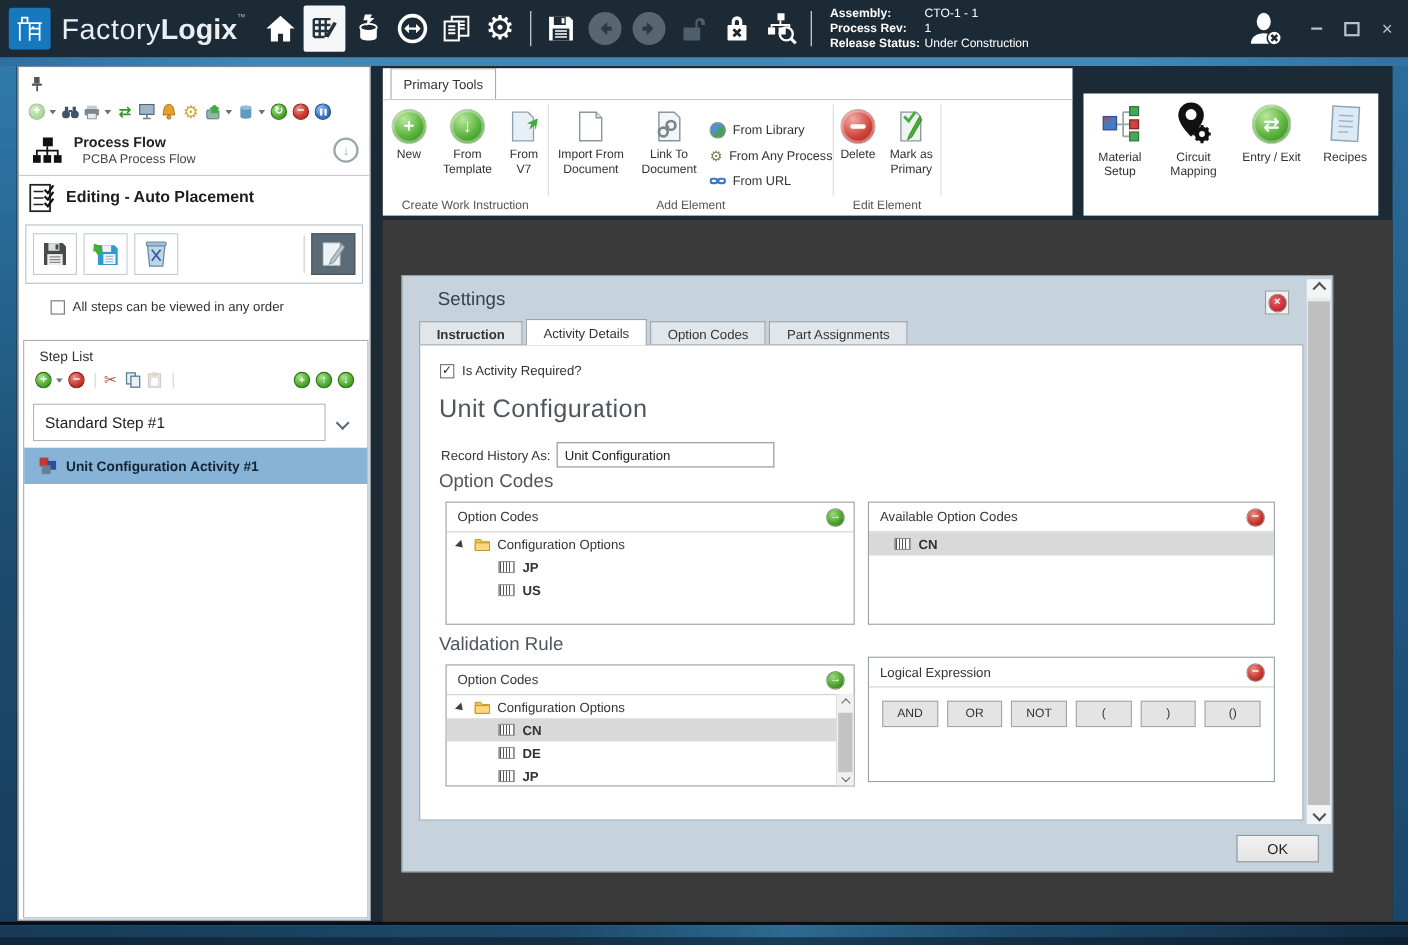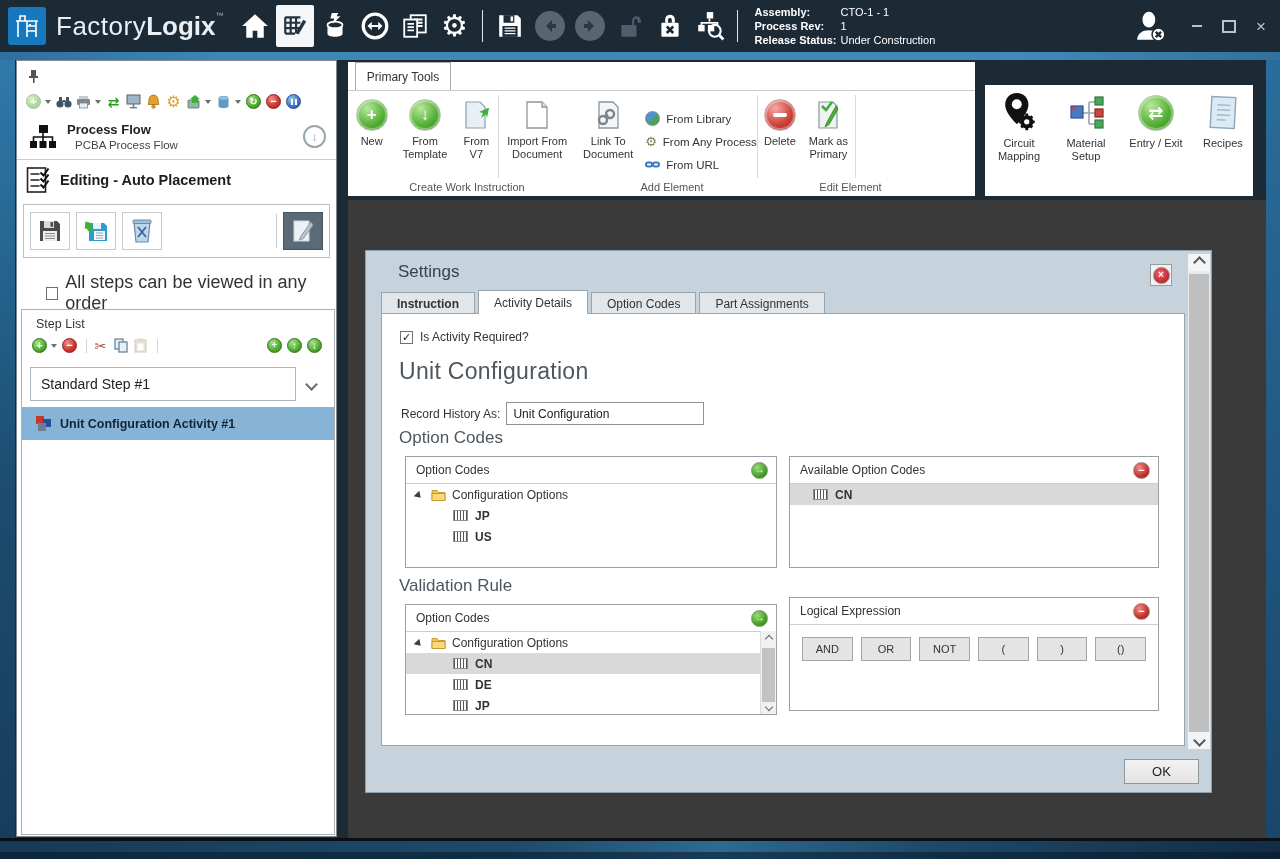--- a/index.html
+++ b/index.html
@@ -60,21 +60,21 @@
   #edit-row{display:flex;align-items:center;padding:2px 8px;}
   #edit-label{font-size:14.5px;font-weight:bold;color:#1d1d1d;margin-left:8px;}
   #btnbox{margin:8px 6px 0 6px;border:1px solid #b9bfc4;padding:6px;display:flex;align-items:center;height:40px;}
   .sq-btn{width:38px;height:36px;border:1px solid #c6cacd;background:#fff;display:flex;align-items:center;justify-content:center;margin-right:6px;}
   #btnbox .spacer{flex:1;}
   #btnbox .vline{width:1px;height:34px;background:#c6cacd;margin-right:6px;}
   #edit-dark-btn{width:38px;height:36px;background:#5a6b77;border:1px solid #46545e;display:flex;align-items:center;justify-content:center;}
   #anyorder-row{display:flex;align-items:center;margin:14px 0 0 29px;}
   .cb{width:13px;height:13px;border:1px solid #707070;background:#fff;display:flex;align-items:center;justify-content:center;
     font-size:11px;font-weight:bold;color:#222;line-height:1;box-sizing:border-box;}
-  #anyorder-label{font-size:18px;color:#333;margin-left:7px;}
+  #anyorder-label{font-size:12px;color:#333;margin-left:7px;}
   #steplist{position:absolute;left:4px;top:248px;width:312px;height:524px;border:1px solid #a9b0b6;background:#fff;}
   #sl-title{font-size:12.5px;color:#333;padding:7px 0 3px 14px;}
   #sl-toolbar{display:flex;align-items:center;padding:3px 8px 5px 9px;}
   .tsep{width:1px;height:14px;background:#d0d4d7;margin:0 5px;}
   #sl-right{margin-left:auto;display:flex;align-items:center;}
   #sl-combo-row{display:flex;align-items:center;margin:8px 8px 6px 8px;}
   #sl-combo{flex:1;height:32px;border:1px solid #b0b6bb;display:flex;align-items:center;padding:0 10px;}
   #sl-combo-text{font-size:14px;color:#222;}
   .chev{display:inline-block;width:7px;height:7px;border-right:2px solid #606a72;border-bottom:2px solid #606a72;}
   .chev.down{transform:rotate(45deg);}
@@ -83,21 +83,21 @@
   #sl-activity-label{font-size:12.5px;font-weight:bold;color:#132435;margin-left:9px;}
   .quad{position:relative;width:15px;height:15px;}
   .quad i{position:absolute;width:8px;height:8px;}
   
   #ribbon1{left:348px;top:62px;width:627px;height:134px;background:#fff;}
   #rb-tabstrip{position:relative;height:28px;border-bottom:1px solid #ccc;}
   #rb-tab{position:absolute;left:7px;top:0;width:96px;height:28px;background:#fff;border:1px solid #a9a9a9;border-bottom:none;
     display:flex;align-items:center;justify-content:center;font-size:12px;color:#333;box-sizing:border-box;}
   #rb-groups{display:flex;height:105px;}
   .rgroup{position:relative;display:flex;justify-content:center;padding-top:6px;box-sizing:border-box;}
-  .rgroup .glabel{position:absolute;bottom:3px;left:0;width:100%;text-align:center;font-size:11px;color:#555;padding-left:44px;}
+  .rgroup .glabel{position:absolute;bottom:3px;left:0;width:100%;text-align:center;font-size:11px;color:#555;}
   .vsep{width:1px;background:#dadada;margin:4px 0 18px 0;}
   .bigbtn{display:flex;flex-direction:column;align-items:center;margin:0 2px;}
   .bigbtn .ic{height:36px;display:flex;align-items:center;justify-content:center;}
   .bigbtn .bl{font-size:11px;color:#333;text-align:center;line-height:1.2;margin-top:2px;}
   .big-circle{width:30px;height:30px;border-radius:50%;display:flex;align-items:center;justify-content:center;
     color:#fff;font-size:17px;font-weight:bold;box-shadow:inset 0 0 0 2px rgba(255,255,255,.35);}
   .bg-green{background:radial-gradient(circle at 35% 28%,#b8e79c,#58b23a 55%,#2e8012);border:1px solid #b9cdb4;}
   .bg-red{background:radial-gradient(circle at 35% 28%,#f4a9a6,#cf453c 55%,#9c221c);border:1px solid #caaFB0;}
   .del-bar{width:14px;height:4px;background:#fff;border-radius:2px;}
   #stackmenu{display:flex;flex-direction:column;padding-top:10px;margin-left:4px;}
@@ -621,49 +621,49 @@
             </div>
           <div class="bl">Mark as Primary</div>
         </div>
         <div class="glabel">Edit Element</div>
       </div>
       <div class="vsep"></div>
     </div>
   </div>
 
   <div id="ribbon2" class="abs">
-    <div class="bigbtn" style="width:66px">
-      <div class="ic" style="height:44px">
-          <svg width="34" height="42" viewBox="0 0 30 38">
-        <path d="M13 1 C6.5 1 2.5 6 2.5 11.5 c0 8 10.5 17.5 10.5 17.5 s10.5-9.5 10.5-17.5 C23.5 6 19.5 1 13 1z" fill="#111"></path>
-        <circle cx="13" cy="11" r="4.5" fill="#fff"></circle>
-        <circle cx="22" cy="27" r="6" fill="#111"></circle>
-            <circle cx="22" cy="27" r="2.4" fill="#fff"></circle>
-        <g stroke="#111" stroke-width="2.6">
-              <path d="M22 19.5 v3 M22 31.5 v3 M14.8 27 h3 M26.2 27 h3 M17 22 l2 2 M27 32 l-2-2 M17 32 l2-2 M27 22 l-2 2"></path>
-            </g>
-          </svg>
-        </div>
-      <div class="bl">Circuit Mapping</div>
-    </div>
     <div class="bigbtn" style="width:64px">
       <div class="ic" style="height:44px">
           <svg width="38" height="38" viewBox="0 0 38 38">
         <g stroke="#9aa4ab" stroke-width="1.6" fill="none">
               <path d="M14 19 h8 M22 8 v22 M22 8 h6 M22 19 h6 M22 30 h6"></path>
             </g>
         <rect x="4" y="12" width="12" height="12" fill="#4a79c0" stroke="#2c5590" stroke-width="1.2"></rect>
         <circle cx="7" cy="14.5" r="2" fill="#cc4440"></circle>
         <rect x="28" y="3" width="8" height="8" fill="#4aa65a" stroke="#2e7a3c" stroke-width="1.2"></rect>
         <rect x="28" y="15" width="8" height="8" fill="#cc4440" stroke="#8e2420" stroke-width="1.2"></rect>
         <rect x="28" y="26" width="8" height="8" fill="#4aa65a" stroke="#2e7a3c" stroke-width="1.2"></rect>
           </svg>
         </div>
       <div class="bl">Material Setup</div>
     </div>
+    <div class="bigbtn" style="width:66px">
+      <div class="ic" style="height:44px">
+          <svg width="34" height="42" viewBox="0 0 30 38">
+        <path d="M13 1 C6.5 1 2.5 6 2.5 11.5 c0 8 10.5 17.5 10.5 17.5 s10.5-9.5 10.5-17.5 C23.5 6 19.5 1 13 1z" fill="#111"></path>
+        <circle cx="13" cy="11" r="4.5" fill="#fff"></circle>
+        <circle cx="22" cy="27" r="6" fill="#111"></circle>
+            <circle cx="22" cy="27" r="2.4" fill="#fff"></circle>
+        <g stroke="#111" stroke-width="2.6">
+              <path d="M22 19.5 v3 M22 31.5 v3 M14.8 27 h3 M26.2 27 h3 M17 22 l2 2 M27 32 l-2-2 M17 32 l2-2 M27 22 l-2 2"></path>
+            </g>
+          </svg>
+        </div>
+      <div class="bl">Circuit Mapping</div>
+    </div>
     <div class="bigbtn" style="width:72px">
       <div class="ic" style="height:44px">
           <div class="big-circle bg-green" style="width:34px;height:34px">
             <span style="font-size:18px">⇄</span>
           </div>
         </div>
       <div class="bl">Entry / Exit</div>
     </div>
     <div class="bigbtn" style="width:58px">
       <div class="ic" style="height:44px">

